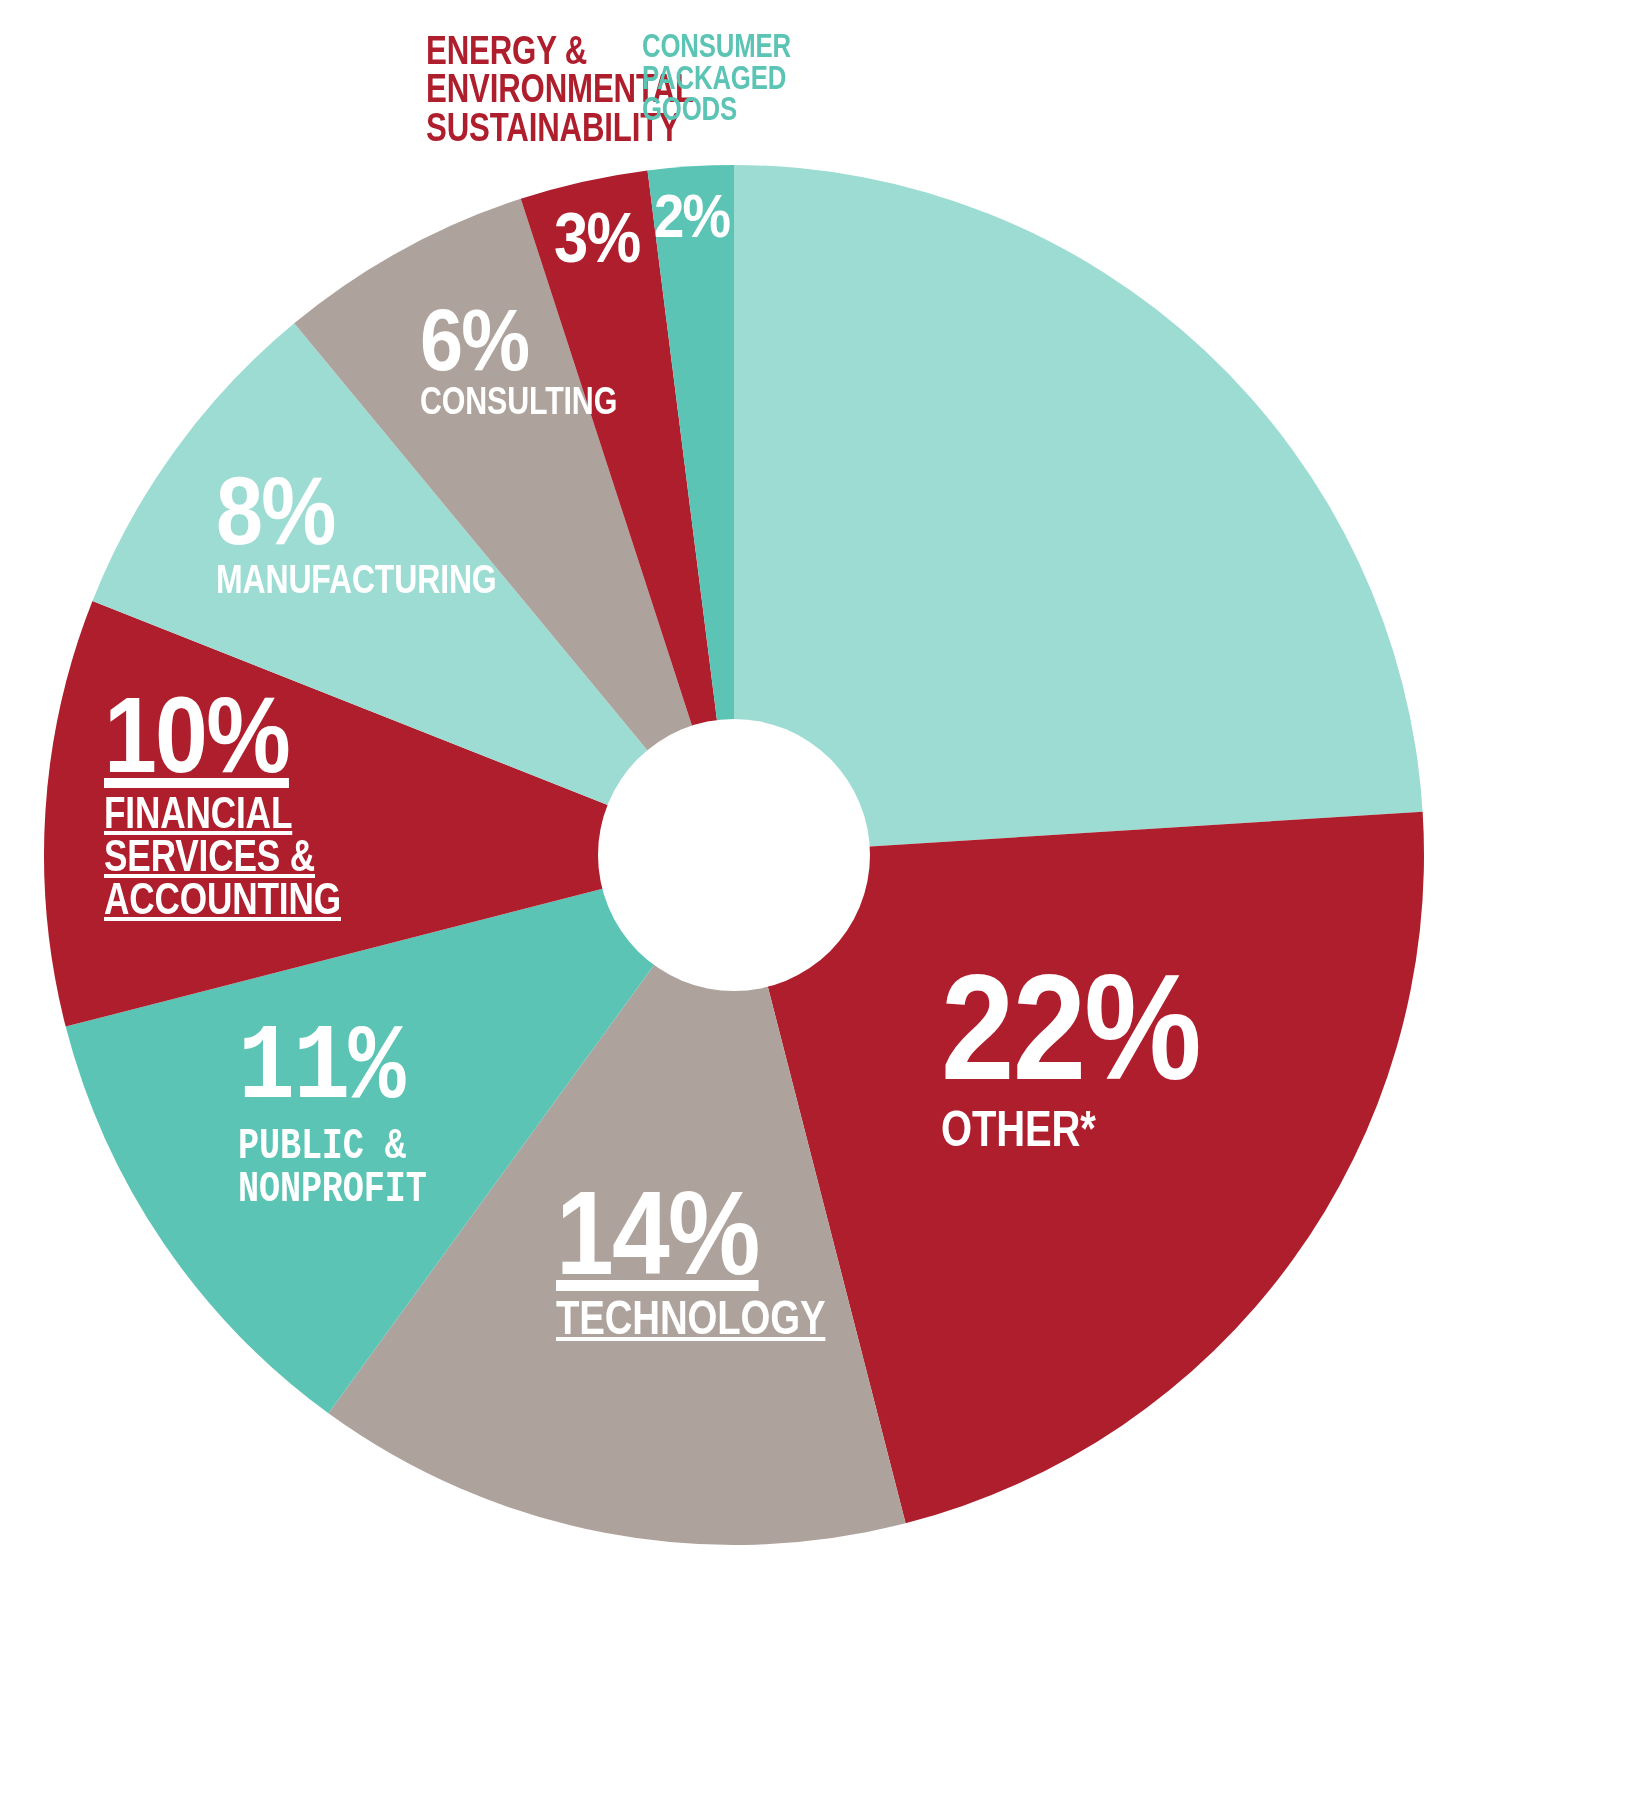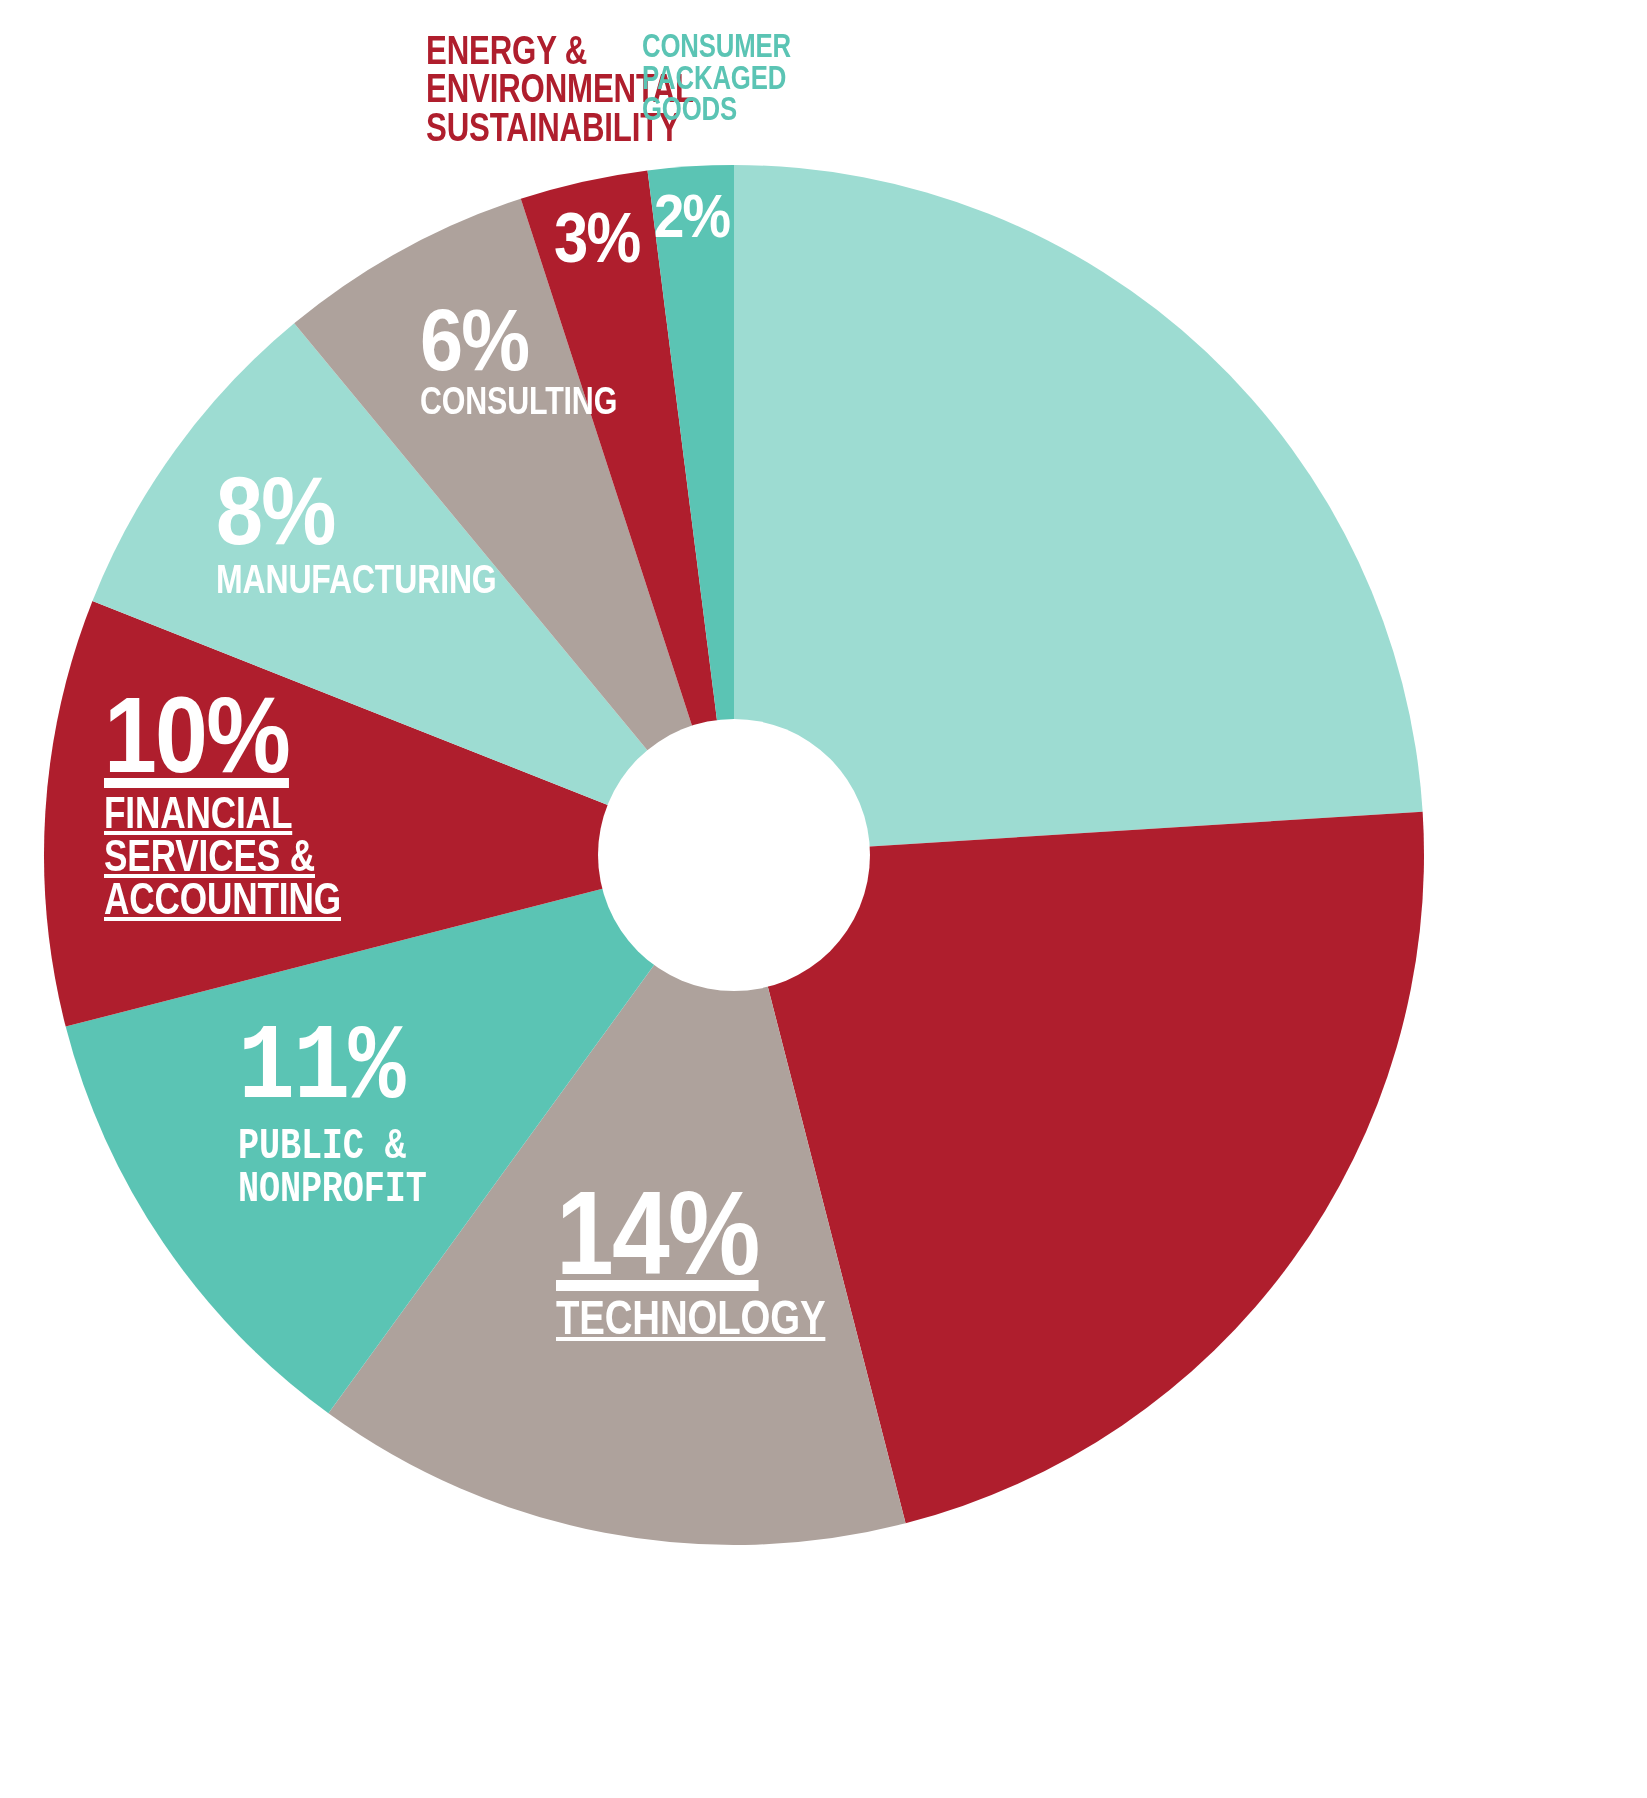--- a/index.html
+++ b/index.html
@@ -138,20 +138,24 @@
 
   <div class="callout" id="callout-energy">Energy &amp;
 Environmental
 Sustainability</div>
 
   <div class="callout" id="callout-cpg">Consumer
 Packaged
 Goods</div>
 
 
+  <div class="slice-label" id="lbl-other">
+    <span class="pct">22%</span>
+    <span class="nm">Other*</span>
+  </div>
 
   <div class="slice-label" id="lbl-technology">
     <span class="pct">14%</span>
     <span class="nm">Technology</span>
   </div>
 
   <div class="slice-label" id="lbl-public">
     <span class="pct">11%</span>
     <span class="nm">Public &amp;
 Nonprofit</span>

